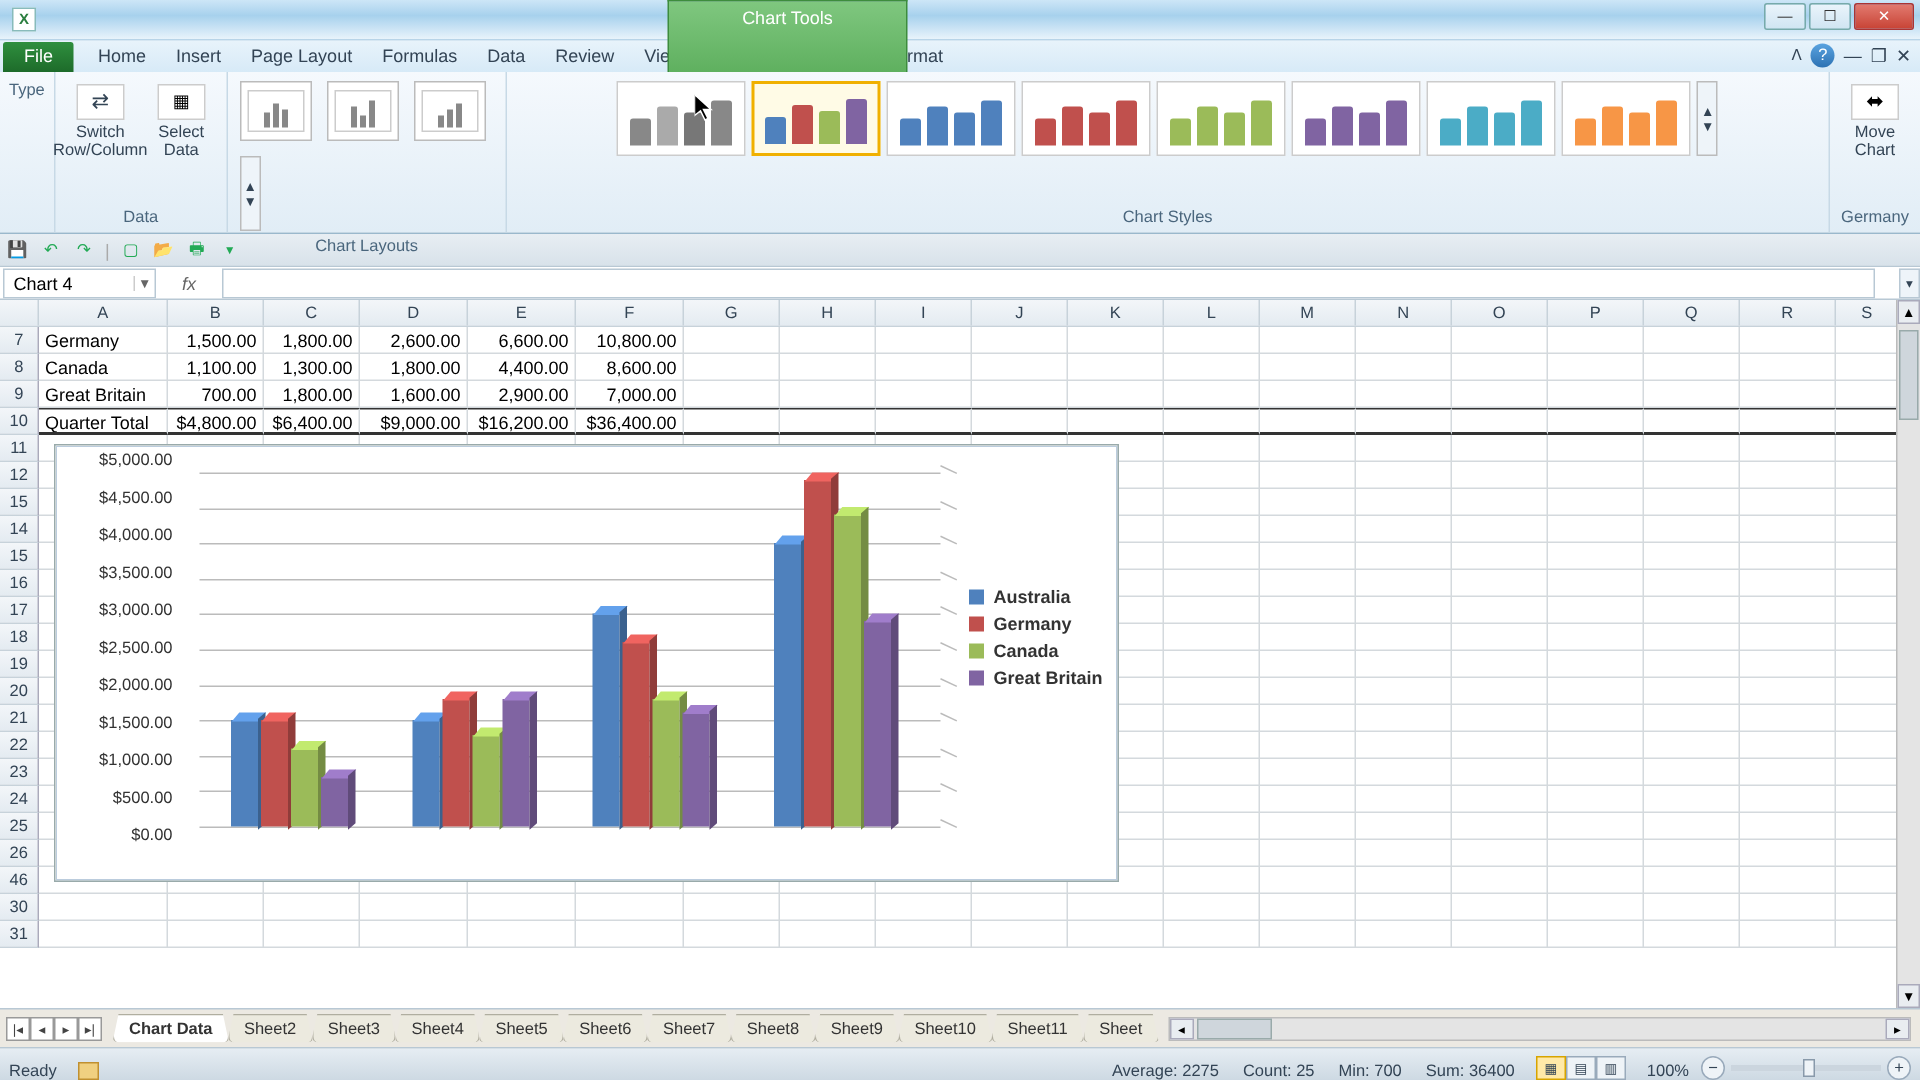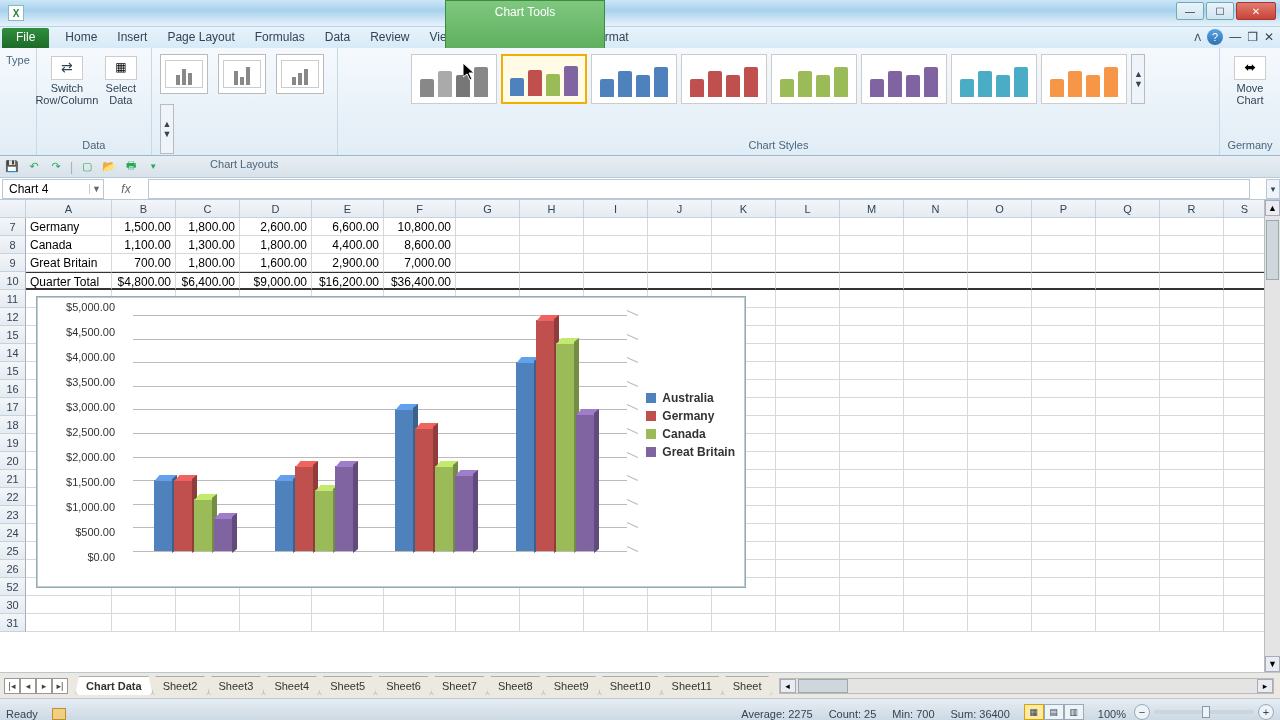--- a/index.html
+++ b/index.html
@@ -742,21 +742,21 @@
         <div class="cell" style="width: 64px;"></div>
         <div class="cell" style="width: 64px;"></div>
         <div class="cell" style="width: 64px;"></div>
         <div class="cell" style="width: 64px;"></div>
         <div class="cell" style="width: 64px;"></div>
         <div class="cell" style="width: 64px;"></div>
         <div class="cell" style="width: 64px;"></div>
         <div class="cell" style="width: 42px;"></div>
       </div>
       <div class="row">
-        <div class="rh">52</div>
+        <div class="rh">46</div>
         <div class="cell" style="width: 86px;"></div>
         <div class="cell" style="width: 64px;"></div>
         <div class="cell" style="width: 64px;"></div>
         <div class="cell" style="width: 72px;"></div>
         <div class="cell" style="width: 72px;"></div>
         <div class="cell" style="width: 72px;"></div>
         <div class="cell" style="width: 64px;"></div>
         <div class="cell" style="width: 64px;"></div>
         <div class="cell" style="width: 64px;"></div>
         <div class="cell" style="width: 64px;"></div>

